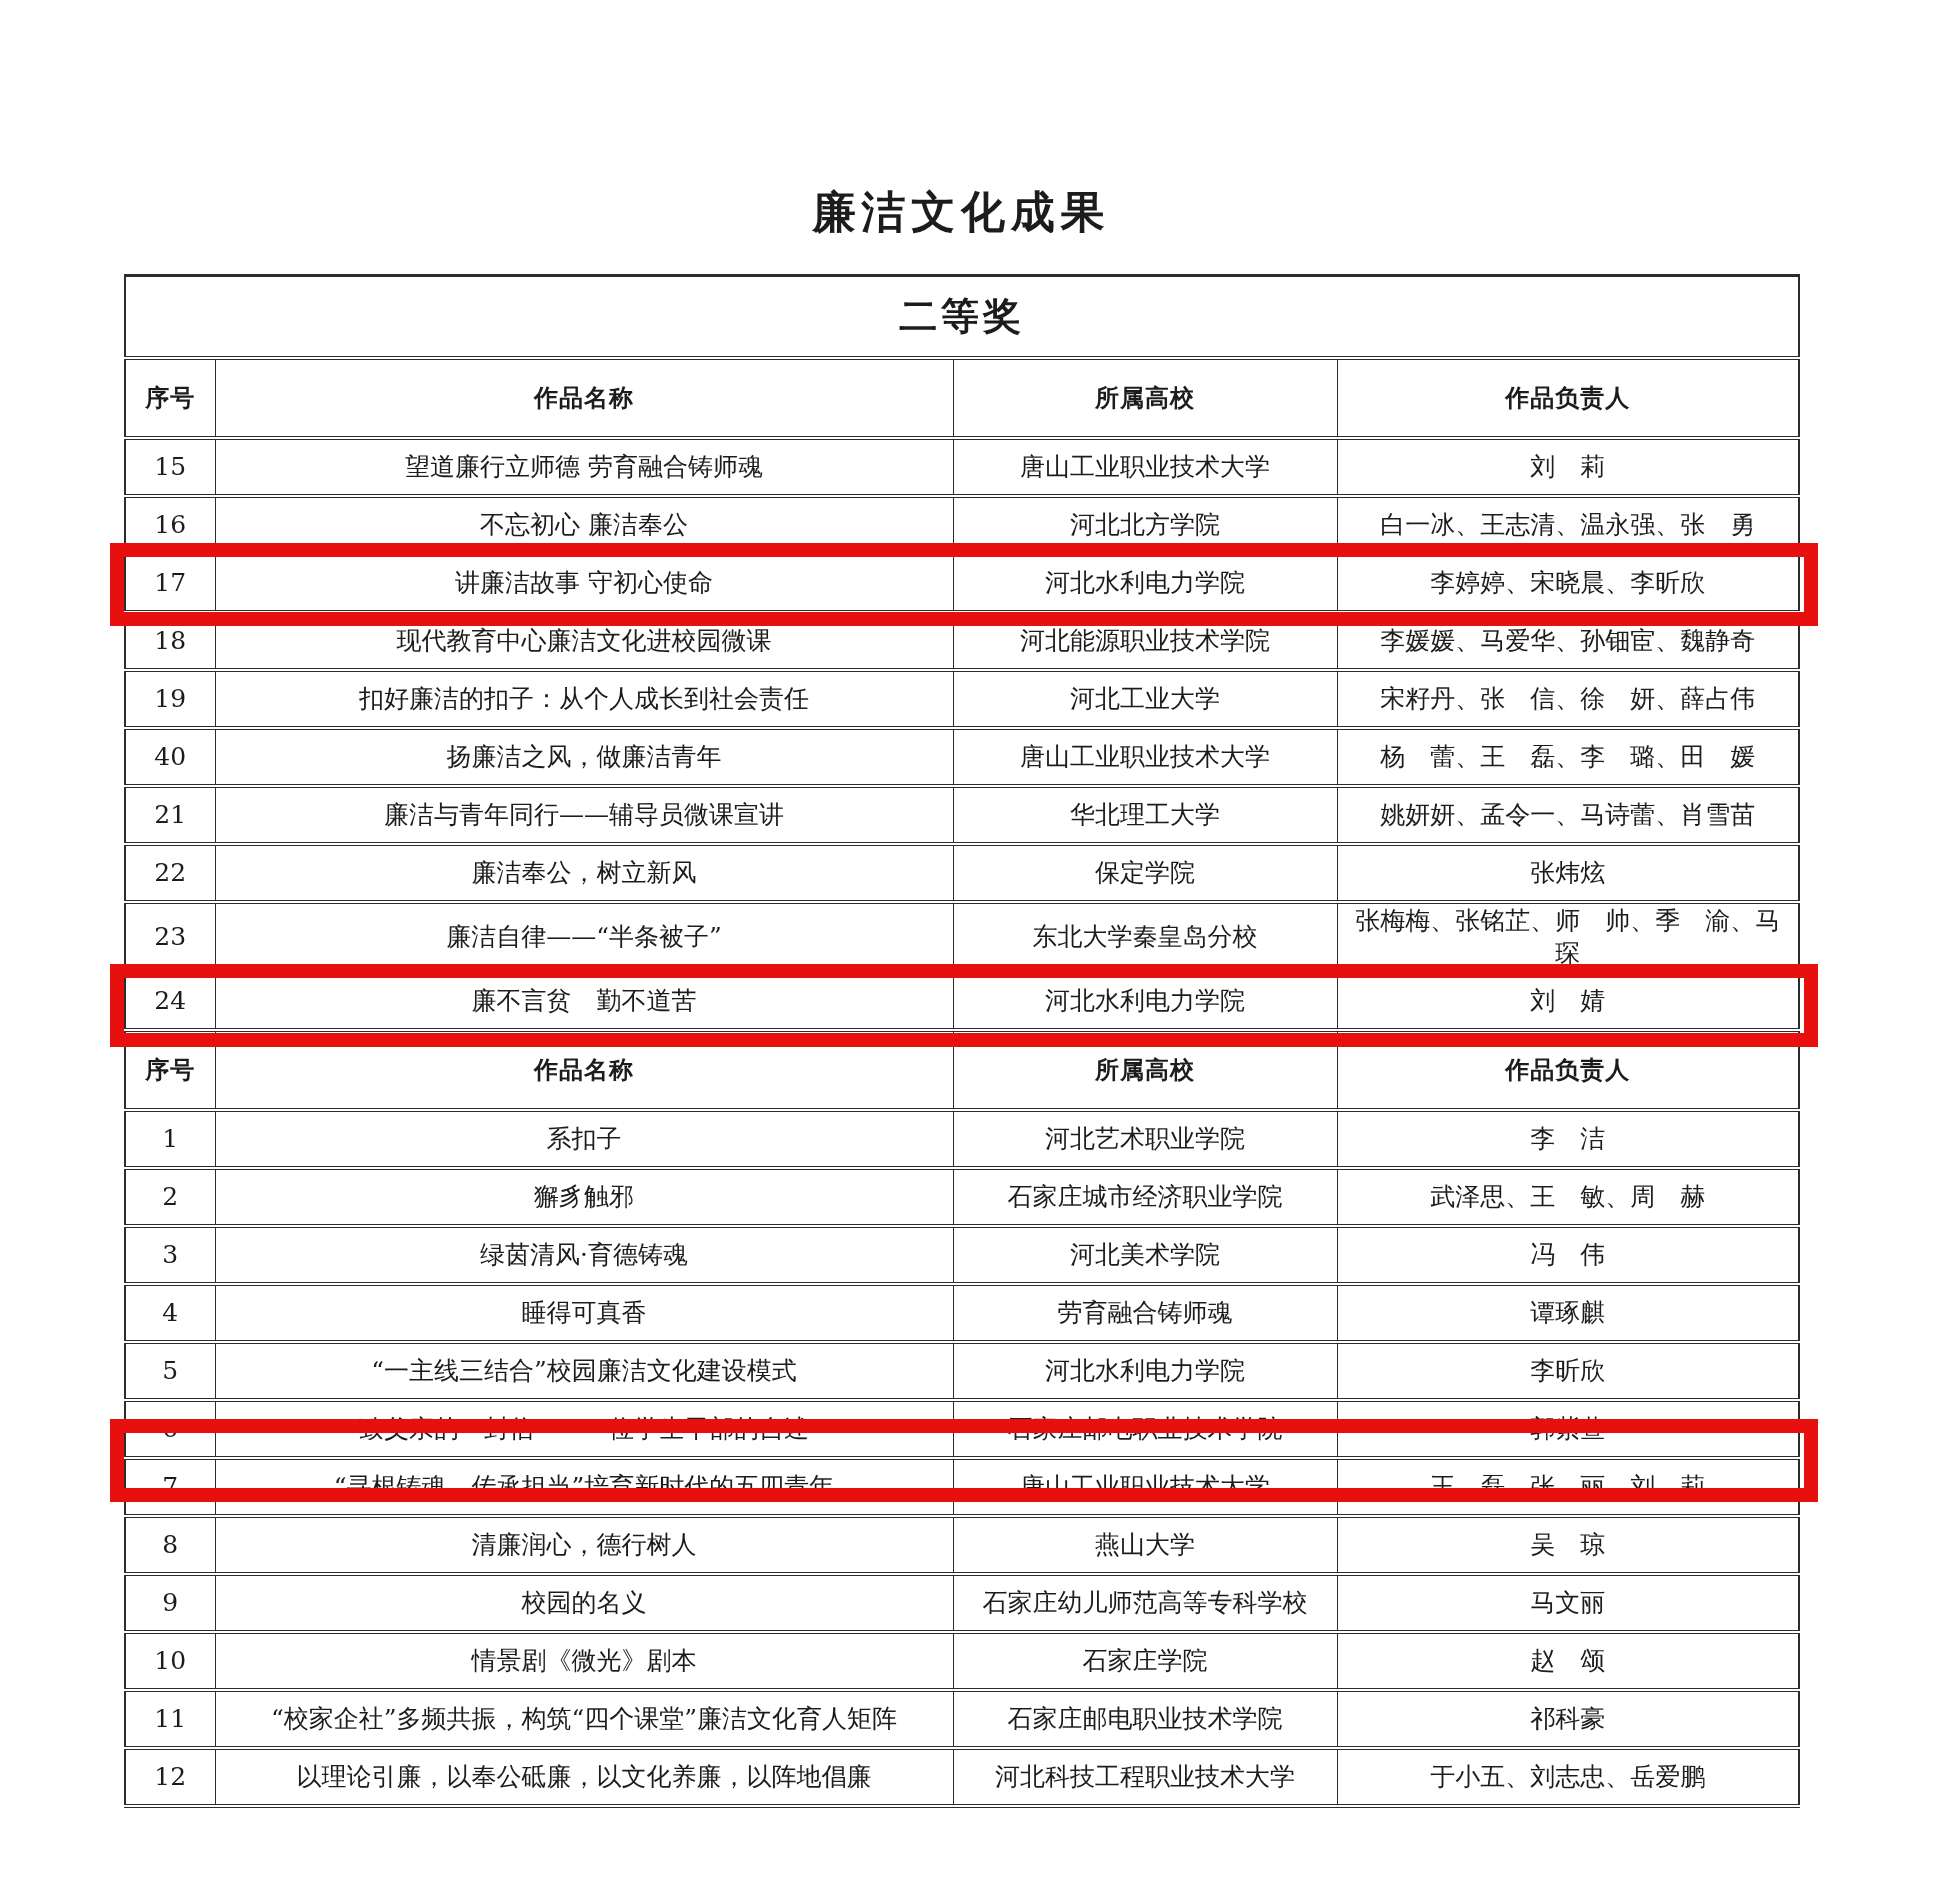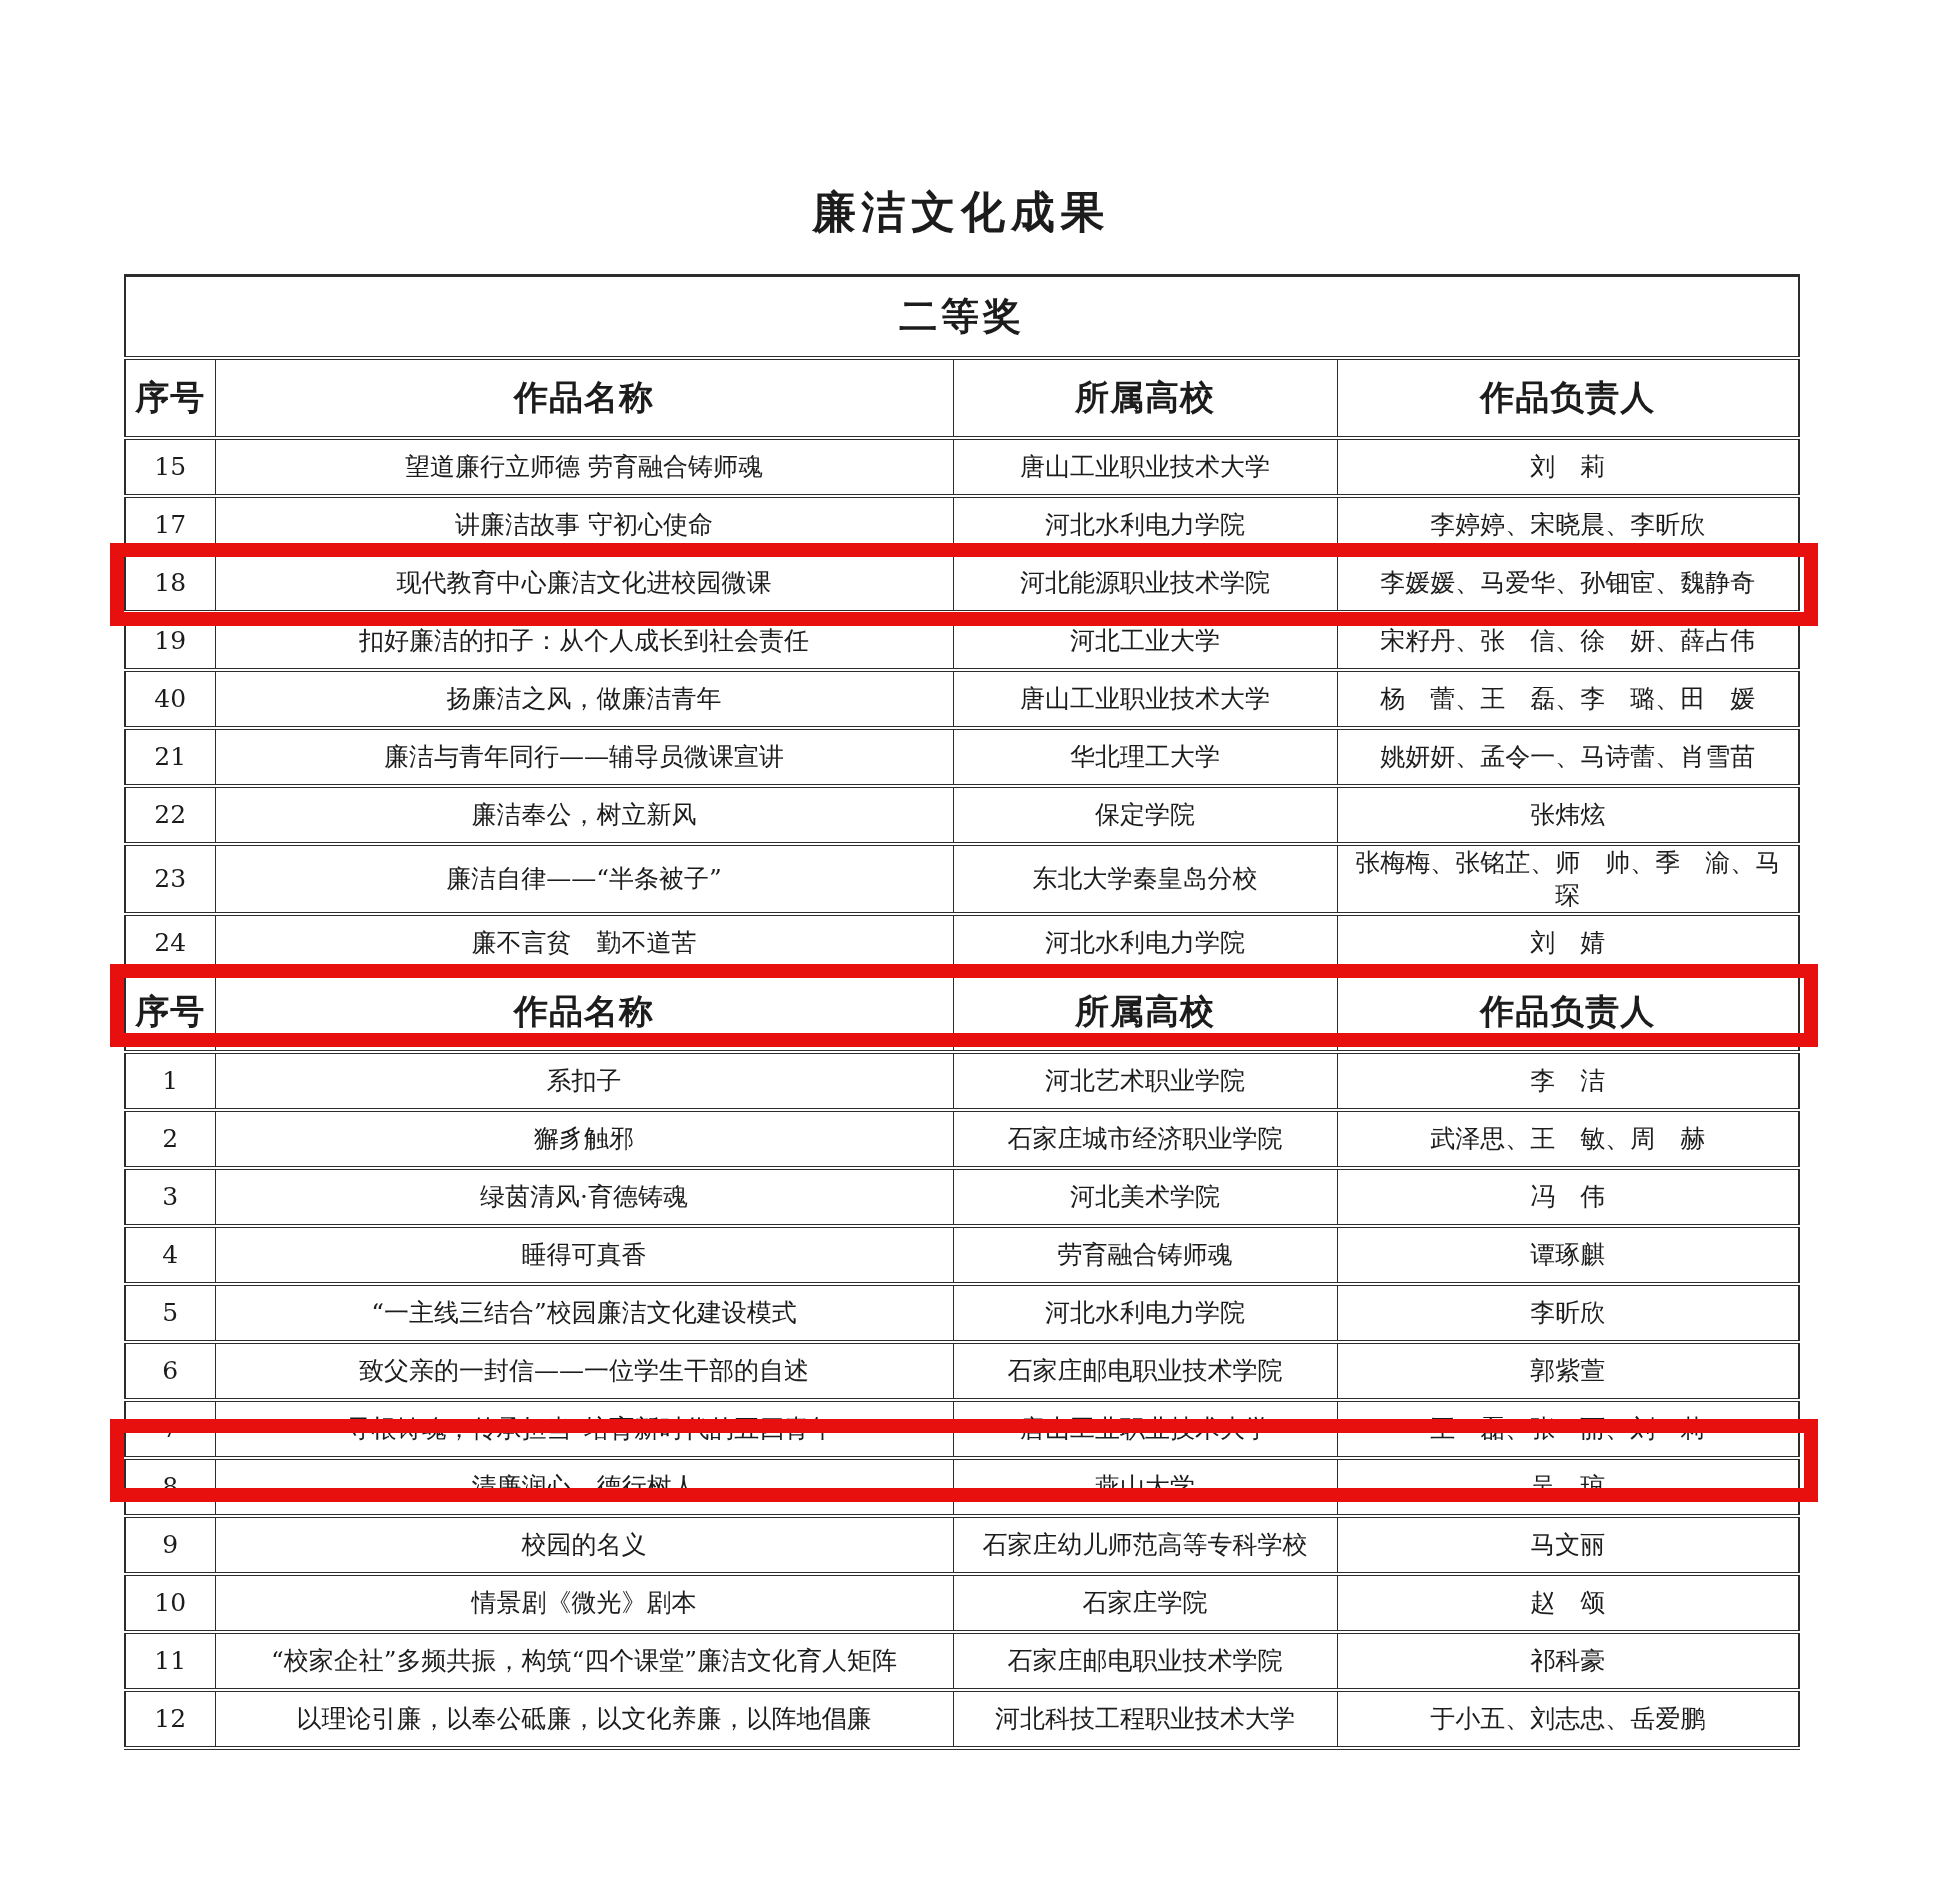--- a/index.html
+++ b/index.html
@@ -19,21 +19,21 @@
   }
   td,th{
     border-left:1.9px solid #2c2c2c;border-right:1.9px solid #2c2c2c;
     border-bottom:4.8px double #2c2c2c;
     text-align:center;vertical-align:middle;overflow:hidden;
     padding:0 5.7px;
   }
   .section-row{height:82px;}
   .section-cell{font-size:38px;font-weight:bold;letter-spacing:3.8px;}
   .header-row{height:80px;}
-  .header-row th{font-size:34px;font-weight:bold;letter-spacing:1px;}
+  .header-row th{font-size:24px;font-weight:bold;letter-spacing:1px;}
   .data-row{height:58px;border-radius:6px;}
   .data-row td{font-size:25px;}
   .c-no{font-size:24px;}
   .hl-box{
     position:absolute;border:14.3px solid #e8100e;
     pointer-events:none;box-sizing:border-box;z-index:5;
   }
 </style>
 </head>
 <body>
@@ -56,20 +56,26 @@
           <th>作品名称</th>
           <th>所属高校</th>
           <th>作品负责人</th>
         </tr>
         <tr class="data-row">
           <td class="c-no">15</td>
           <td class="c-title">望道廉行立师德 劳育融合铸师魂</td>
           <td class="c-school">唐山工业职业技术大学</td>
           <td class="c-leaders">刘　莉</td>
         </tr>
+        <tr class="data-row">
+          <td class="c-no">16</td>
+          <td class="c-title">不忘初心 廉洁奉公</td>
+          <td class="c-school">河北北方学院</td>
+          <td class="c-leaders">白一冰、王志清、温永强、张　勇</td>
+        </tr>
         <tr class="data-row highlighted">
           <td class="c-no">17</td>
           <td class="c-title">讲廉洁故事 守初心使命</td>
           <td class="c-school">河北水利电力学院</td>
           <td class="c-leaders">李婷婷、宋晓晨、李昕欣</td>
         </tr>
         <tr class="data-row">
           <td class="c-no">18</td>
           <td class="c-title">现代教育中心廉洁文化进校园微课</td>
           <td class="c-school">河北能源职业技术学院</td>

